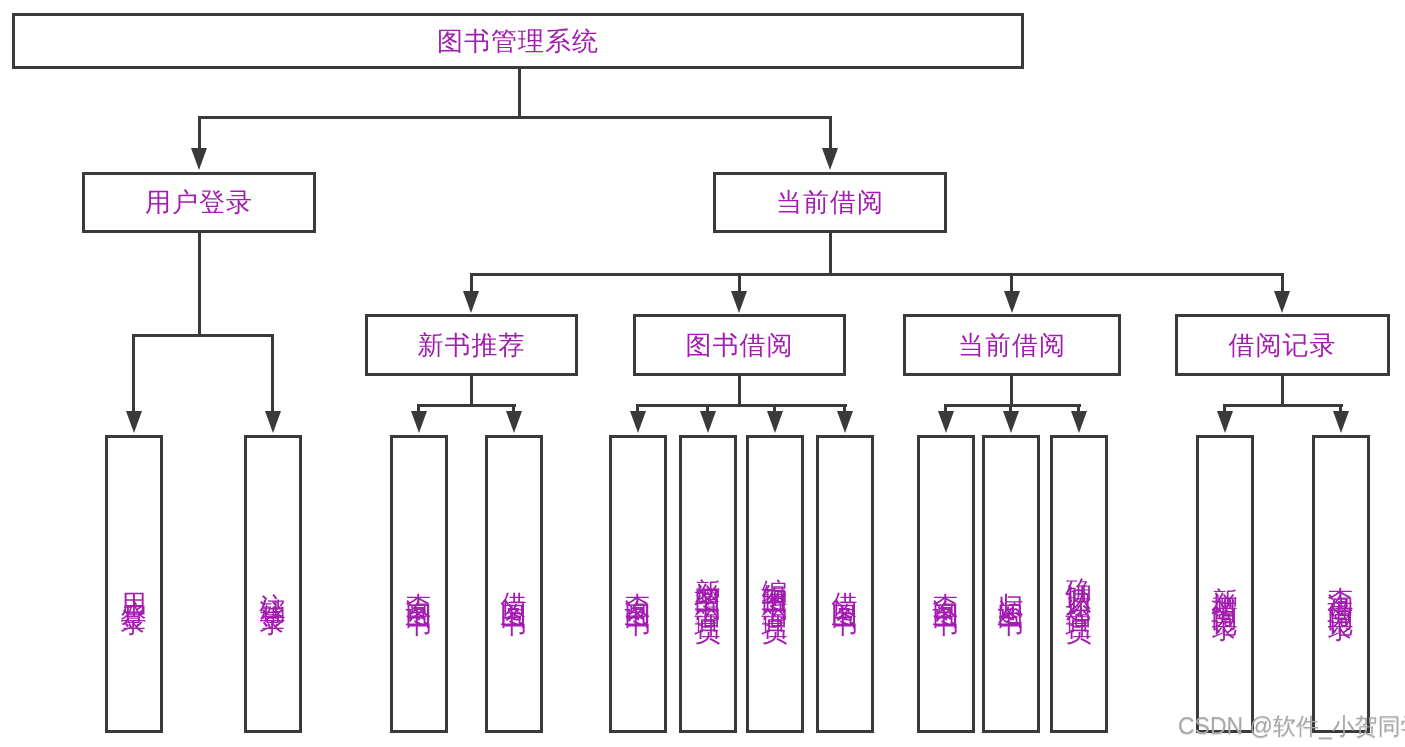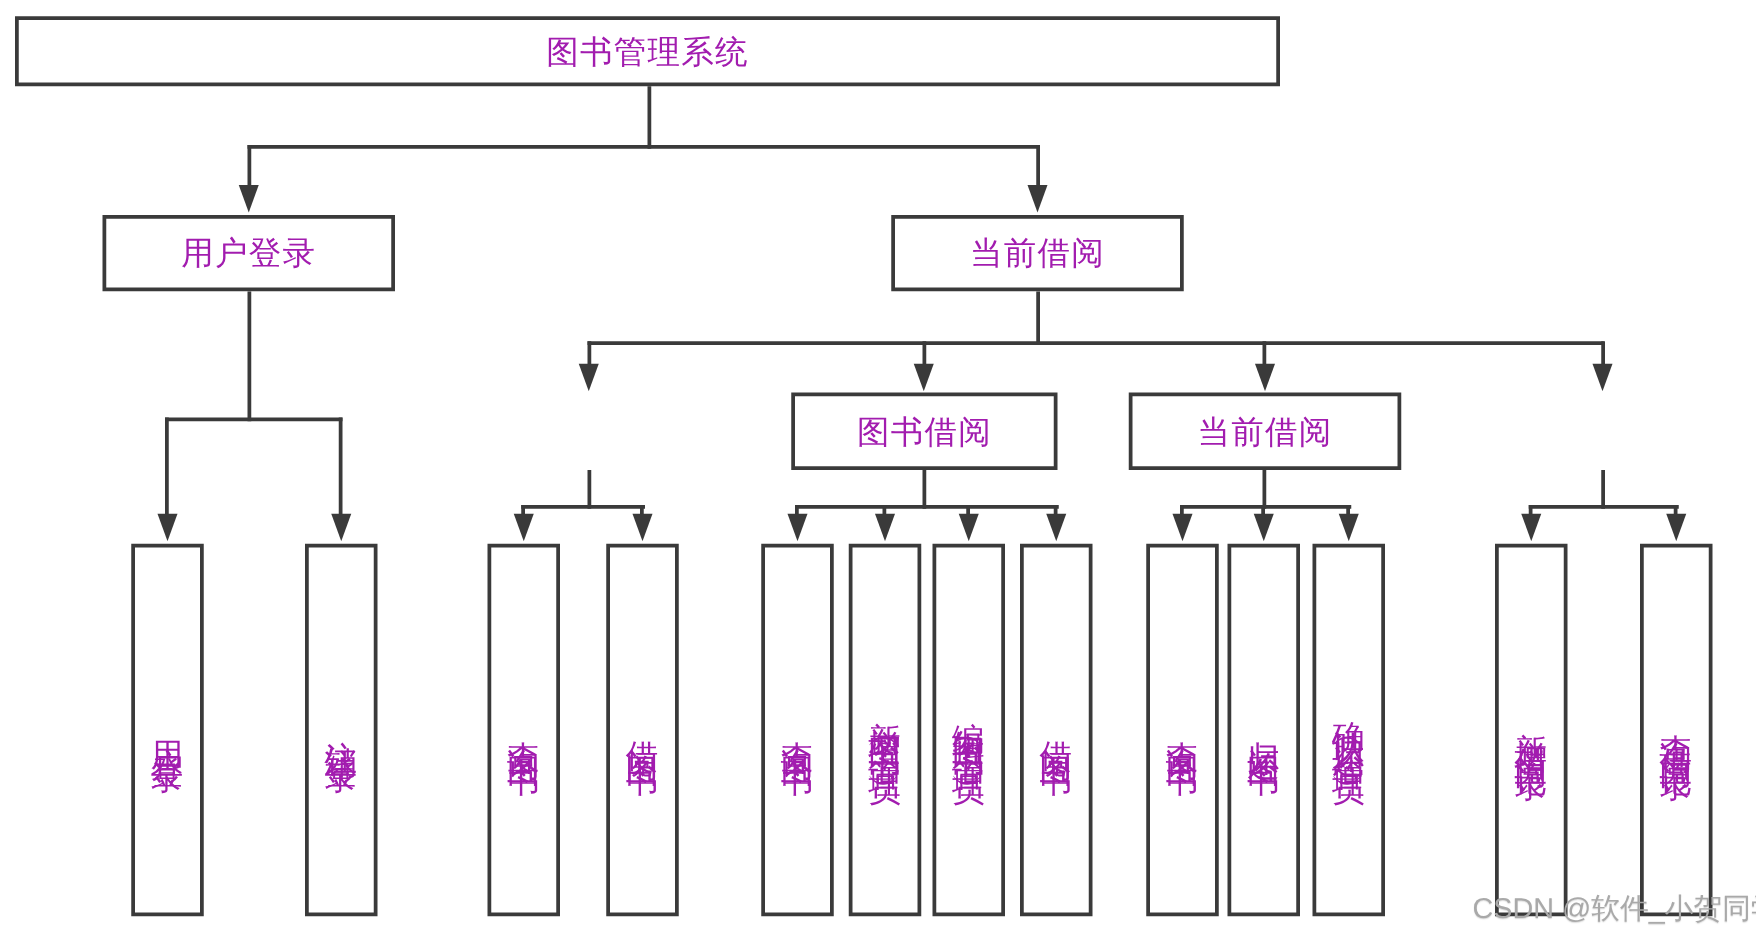--- a/index.html
+++ b/index.html
@@ -35,22 +35,24 @@
 </head>
 <body>
 
 <div class="canvas">
 
   <div class="box hbox" style="left:12px;top:13px;width:1012px;height:56px">图书管理系统</div>
 
   <div class="box hbox" style="left:82px;top:172px;width:234px;height:61px">用户登录</div>
   <div class="box hbox" style="left:713px;top:172px;width:234px;height:61px">当前借阅</div>
 
+  <div class="box hbox" style="left:365px;top:314px;width:213px;height:62px">新书推荐</div>
   <div class="box hbox" style="left:903px;top:314px;width:218px;height:62px">当前借阅</div>
   <div class="box hbox" style="left:633px;top:314px;width:213px;height:62px">图书借阅</div>
+  <div class="box hbox" style="left:1175px;top:314px;width:215px;height:62px">借阅记录</div>
 
   <div class="box vbox" style="left:105px;top:435px;width:58px;height:298px">用户登录</div>
   <div class="box vbox" style="left:244px;top:435px;width:58px;height:298px">注销登录</div>
 
   <div class="box vbox" style="left:390px;top:435px;width:58px;height:298px">查询图书</div>
   <div class="box vbox" style="left:485px;top:435px;width:58px;height:298px">借阅图书</div>
 
   <div class="box vbox" style="left:609px;top:435px;width:58px;height:298px">查询图书</div>
   <div class="box vbox" style="left:679px;top:435px;width:58px;height:298px">新增图书（管理员）</div>
   <div class="box vbox" style="left:746px;top:435px;width:58px;height:298px">编辑图书（管理员）</div>

